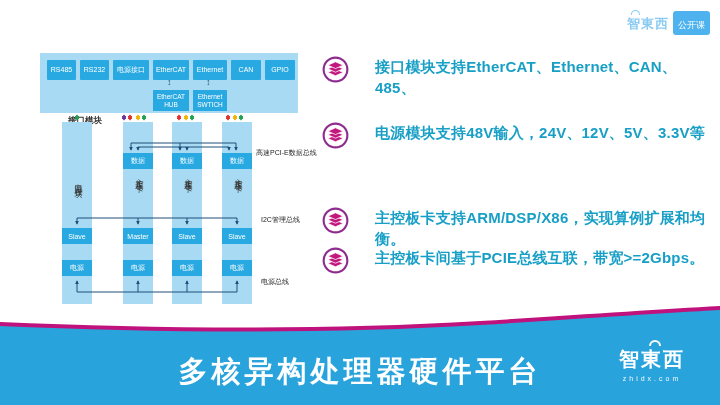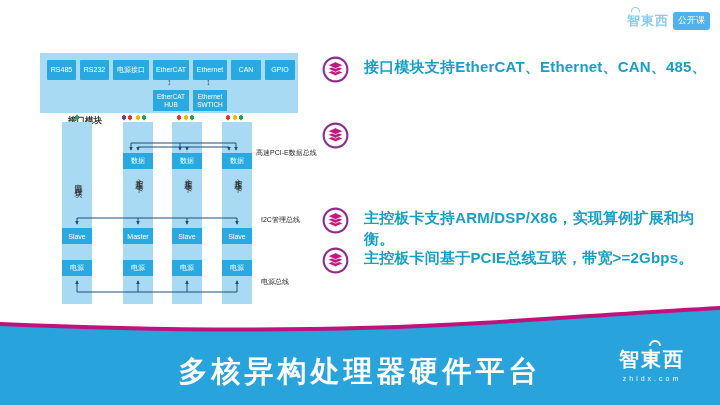--- a/index.html
+++ b/index.html
@@ -5,21 +5,21 @@
   * { margin:0; padding:0; box-sizing:border-box; }
   html,body { width:720px; height:405px; background:#fff; overflow:hidden;
               font-family:"Liberation Sans", sans-serif; position:relative; }
 
   
   .hdr-logo { position:absolute; top:11px; right:10px; display:flex; align-items:center; gap:4px; }
   .hdr-brand-wrap { position:relative; }
   .wifi-arc { position:absolute; top:-4px; left:4px; width:9px; height:5px;
               border:1.5px solid #8bcbf2; border-bottom:none; border-radius:9px 9px 0 0; }
   .hdr-brand { color:#8bcbf2; font-size:13px; font-weight:bold; letter-spacing:1px; }
-  .hdr-badge { background:#4db2ee; color:#fff; font-size:9px; padding:2px 5px 3px; border-radius:3px; }
+  .hdr-badge { background:#4db2ee; color:#fff; font-size:9px; padding:8px 5px 3px; border-radius:3px; }
 
   
   .iface { position:absolute; left:40px; top:53px; width:258px; height:60px; background:#a9daf3; }
   .pbox  { position:absolute; top:7px; height:20px; background:#29a9e2; color:#fff; font-size:7px;
            display:flex; align-items:center; justify-content:center; text-align:center; line-height:1.1;
            border-radius:1px; }
   .sbox  { position:absolute; top:37px; height:21px; background:#29a9e2; color:#fff; font-size:6.5px;
            display:flex; align-items:center; justify-content:center; text-align:center; line-height:1.15; }
   .updown { position:absolute; top:25px; font-size:9px; color:#1f4e79; line-height:1; }
   .iface-label { position:absolute; left:28px; top:41px; font-size:8.5px; font-weight:bold; color:#333;margin-top:21px; }
@@ -33,21 +33,21 @@
          font-size:7px; display:flex; align-items:center; justify-content:center; }
   .blk-data  { top:31px; }
   .blk-mid   { top:106px; }
   .blk-power { top:138px; }
 
   .bus-label { position:absolute; font-size:7px; color:#222; white-space:nowrap; }
 
   svg.overlay { position:absolute; left:0; top:0; width:720px; height:405px; pointer-events:none; }
 
   
-  .bullet { position:absolute; left:322px; width:392px; display:flex; gap:15px; align-items:flex-start; }
+  .bullet { position:absolute; left:322px; width:392px; display:flex; gap:26px; align-items:flex-start; }
   .bullet-icon { flex:0 0 27px; }
   .bullet-text { color:#189fc6; font-size:15px; font-weight:bold; line-height:21px; letter-spacing:0.2px; }
 
   
   .footer-svg { position:absolute; left:0; bottom:0; }
   .footer-title { position:absolute; left:0; right:0; top:352px; text-align:center;
                   color:#fff; font-size:29px; font-weight:bold; letter-spacing:4px; }
   .ftr-logo { position:absolute; right:18px; top:346px; width:100px; text-align:center; color:#fff; }
   .ftr-brand-wrap { position:relative; display:inline-block; }
   .ftr-wifi { position:absolute; top:-6px; left:30px; width:12px; height:6px;
@@ -178,20 +178,21 @@
   </div>
 </div>
 <div class="bullet" style="top:122px">
   <svg class="bullet-icon" width="27" height="27" viewBox="0 0 28 28">
     <circle cx="14" cy="14" r="12.3" fill="#fff" stroke="#8e2b8e" stroke-width="2.2"></circle>
     <polygon points="14,13.5 22,17 14,20.5 6,17" fill="#c2187e" stroke="#fff" stroke-width="0.8"></polygon>
     <polygon points="14,9.8 22,13.3 14,16.8 6,13.3" fill="#c2187e" stroke="#fff" stroke-width="0.8"></polygon>
     <polygon points="14,6 22,9.5 14,13 6,9.5" fill="#c2187e" stroke="#fff" stroke-width="0.8"></polygon>
   </svg>
   <div class="bullet-text">
+    <div>电源模块支持48V输入，24V、12V、5V、3.3V等</div>
   </div>
 </div>
 <div class="bullet" style="top:207px">
   <svg class="bullet-icon" width="27" height="27" viewBox="0 0 28 28">
     <circle cx="14" cy="14" r="12.3" fill="#fff" stroke="#8e2b8e" stroke-width="2.2"></circle>
     <polygon points="14,13.5 22,17 14,20.5 6,17" fill="#c2187e" stroke="#fff" stroke-width="0.8"></polygon>
     <polygon points="14,9.8 22,13.3 14,16.8 6,13.3" fill="#c2187e" stroke="#fff" stroke-width="0.8"></polygon>
     <polygon points="14,6 22,9.5 14,13 6,9.5" fill="#c2187e" stroke="#fff" stroke-width="0.8"></polygon>
   </svg>
   <div class="bullet-text">

